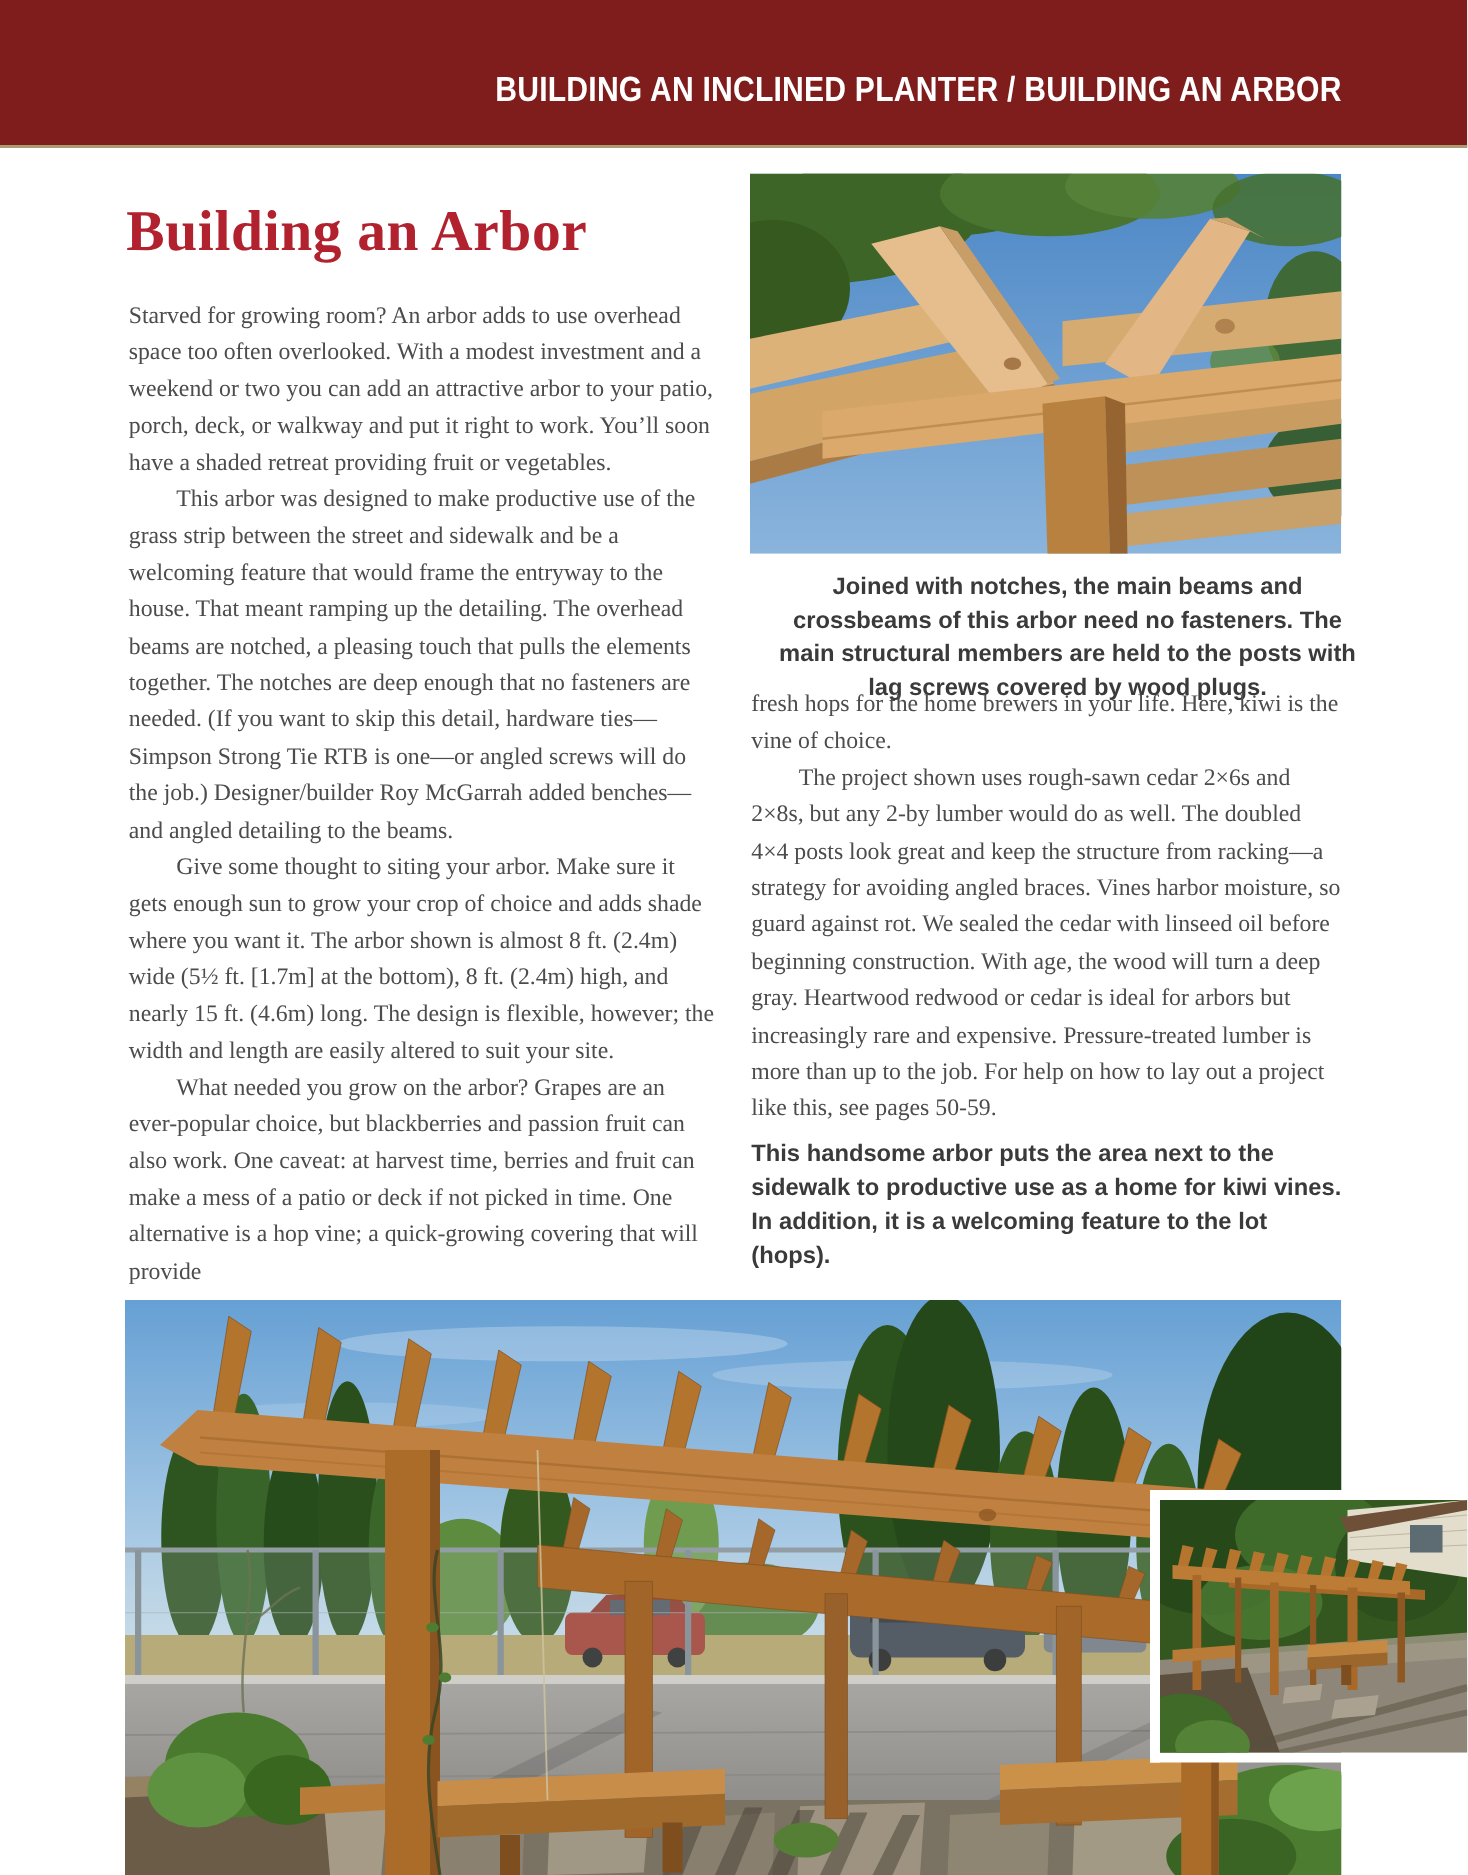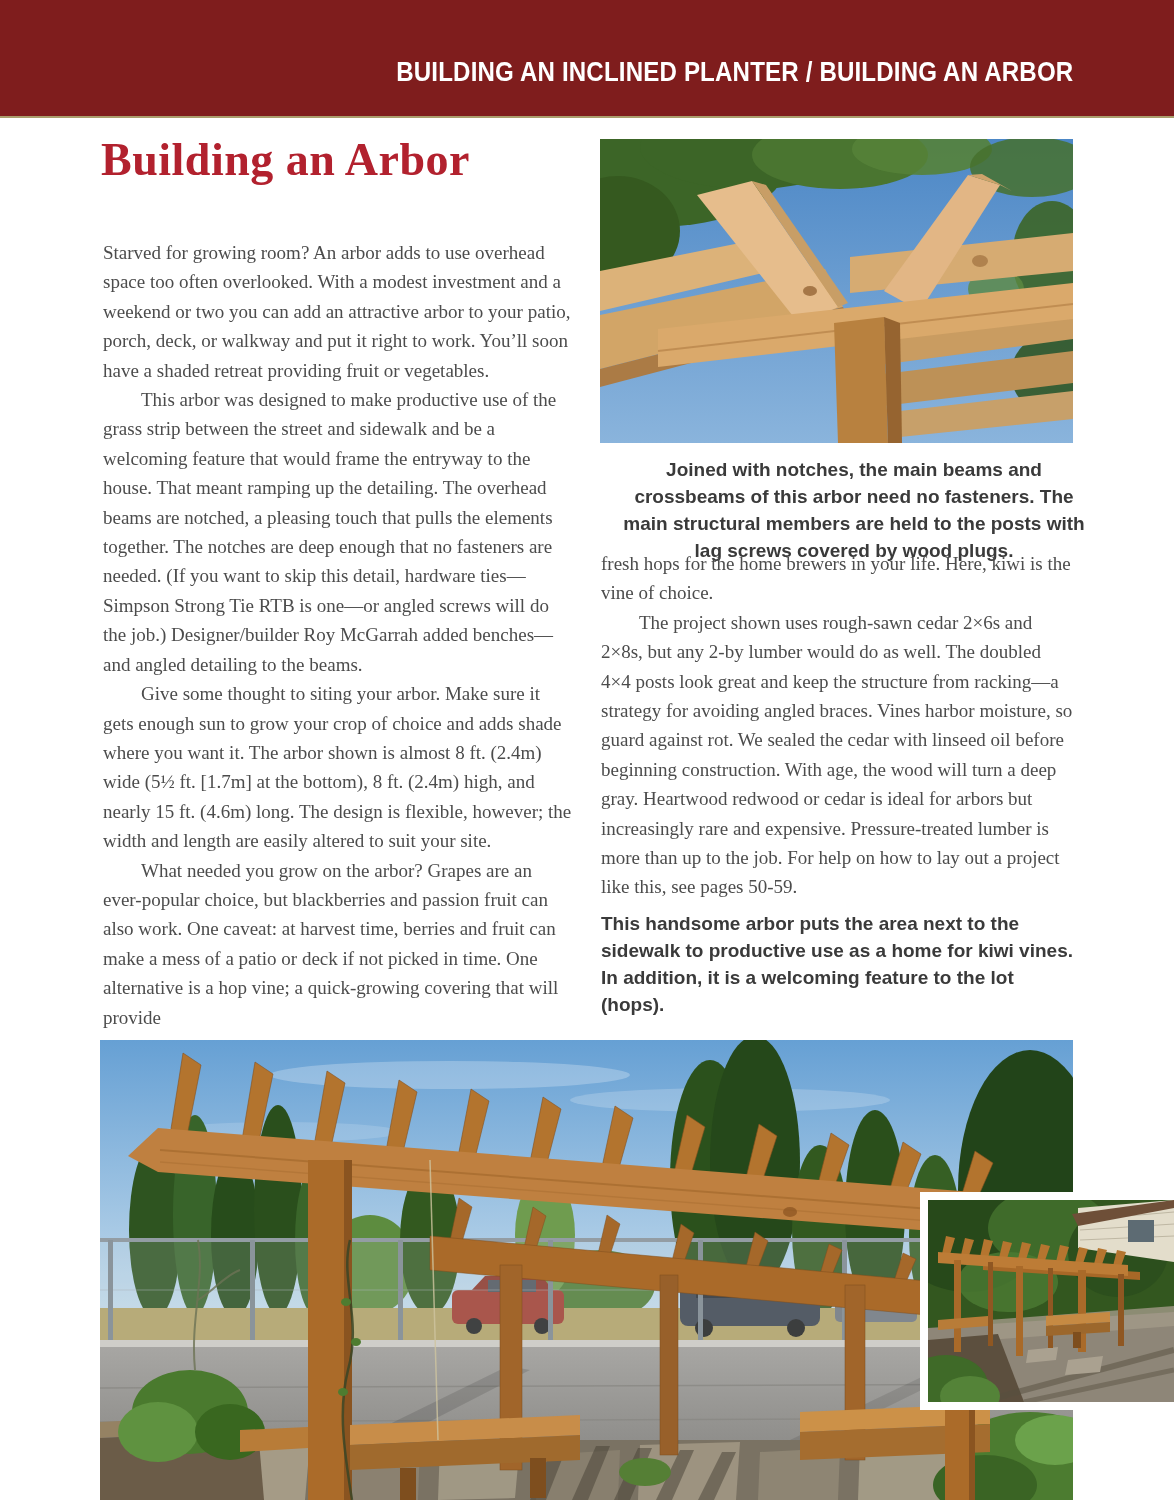--- a/index.html
+++ b/index.html
@@ -5,21 +5,21 @@
   html,body{margin:0;padding:0;background:#ffffff;}
   .page{position:relative;width:1174px;height:1500px;background:#ffffff;overflow:hidden;
         font-family:"Liberation Serif",serif;}
   
   .banner{position:absolute;left:0;top:0;width:1174px;height:116px;background:#7f1d1d;
           border-bottom:2px solid #aa9e6d;}
   .banner .crumb{position:absolute;right:101px;top:56px;white-space:nowrap;
           font-family:"Liberation Sans",sans-serif;font-weight:bold;font-size:28px;
           letter-spacing:.2px;color:#ffffff;transform:scaleX(.86);transform-origin:right center;}
   
-  .title{position:absolute;left:101px;top:135px;margin:0;font-family:"Liberation Serif",serif;
+  .title{position:absolute;left:101px;top:160px;margin:0;font-family:"Liberation Serif",serif;
          font-weight:bold;font-size:46px;line-height:1.1;color:#b2212e;letter-spacing:.5px;}
   
   .bodycol{position:absolute;width:472px;font-size:19px;line-height:29.4px;color:#4c4c4c;
            text-align:left;}
   .bodycol p{margin:0;padding:0;}
   .bodycol p.ind{text-indent:38px;}
   #leftcol{left:103px;top:238px;}
   #rightcol{left:601px;top:549px;}
   
   .caption{position:absolute;width:474px;margin:0;font-family:"Liberation Sans",sans-serif;

